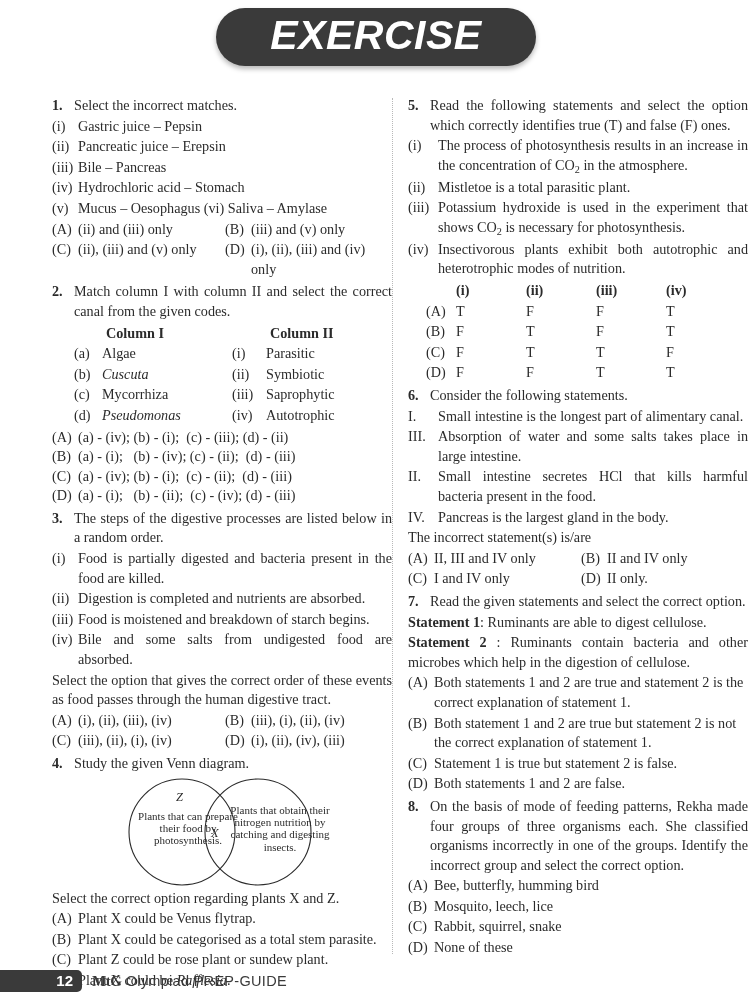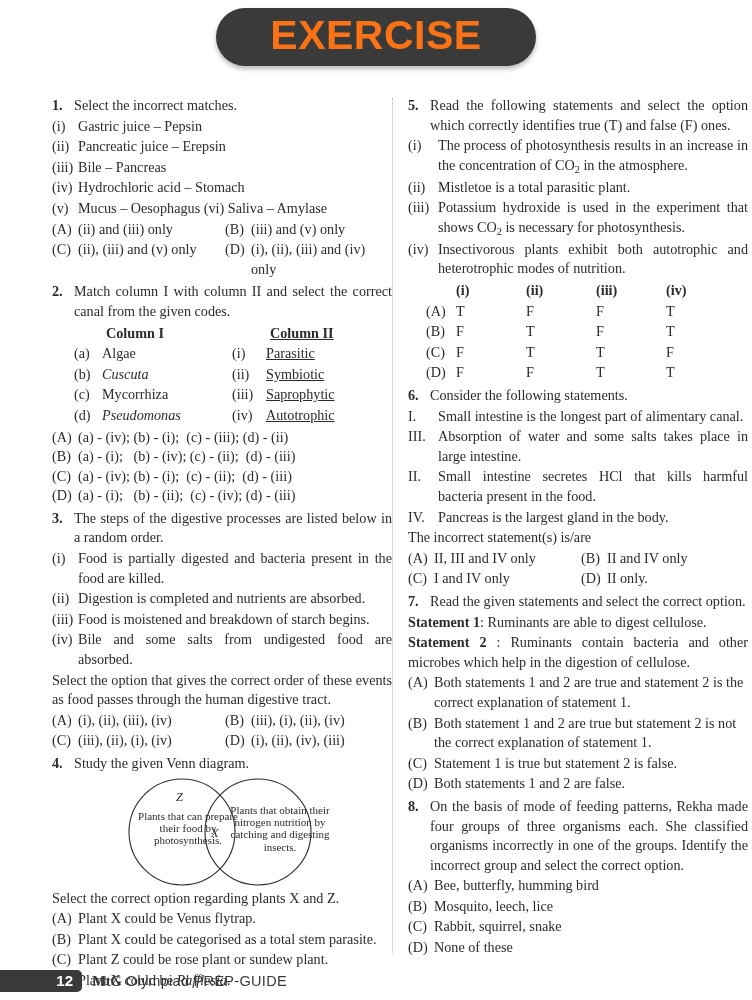--- a/index.html
+++ b/index.html
@@ -29,23 +29,24 @@
     background: #3a3a3a;
     border-radius: 34px;
     padding: 7px 54px 10px 54px;
     box-shadow: 0 3px 5px rgba(0,0,0,0.28);
   }
   .banner-title {
     font-family: "Liberation Sans", sans-serif;
     font-weight: bold;
     font-size: 41px;
     letter-spacing: 0.5px;
-    color: #f97316;
+    color: #ffffff;
     line-height: 1.0;
     display: block;
+    font-style: italic;
   }
 
   
   .columns {
     position: absolute;
     top: 96px;
     left: 0;
     width: 752px;
     height: 870px;
   }
@@ -127,21 +128,21 @@
   }
   .match-row {
     display: flex;
     align-items: flex-start;
     margin-top: 1px;
   }
   .match-hdr { font-weight: bold; }
   .mc-a { flex: 0 0 28px; width: 28px; }
   .mc-b { flex: 0 0 130px; width: 130px; }
   .mc-c { flex: 0 0 34px; width: 34px; }
-  .mc-d { flex: 1 1 auto; text-decoration: underline; }
+  .mc-d { flex: 1 1 auto; }
   .match-hdr .mc-b { padding-left: 4px; }
   .codes { margin-top: 2px; }
   .code-row {
     display: flex;
     align-items: flex-start;
     white-space: pre;
   }
   .code-row .lbl { flex: 0 0 26px; width: 26px; }
   .code-row .val { flex: 1 1 auto; }
 

